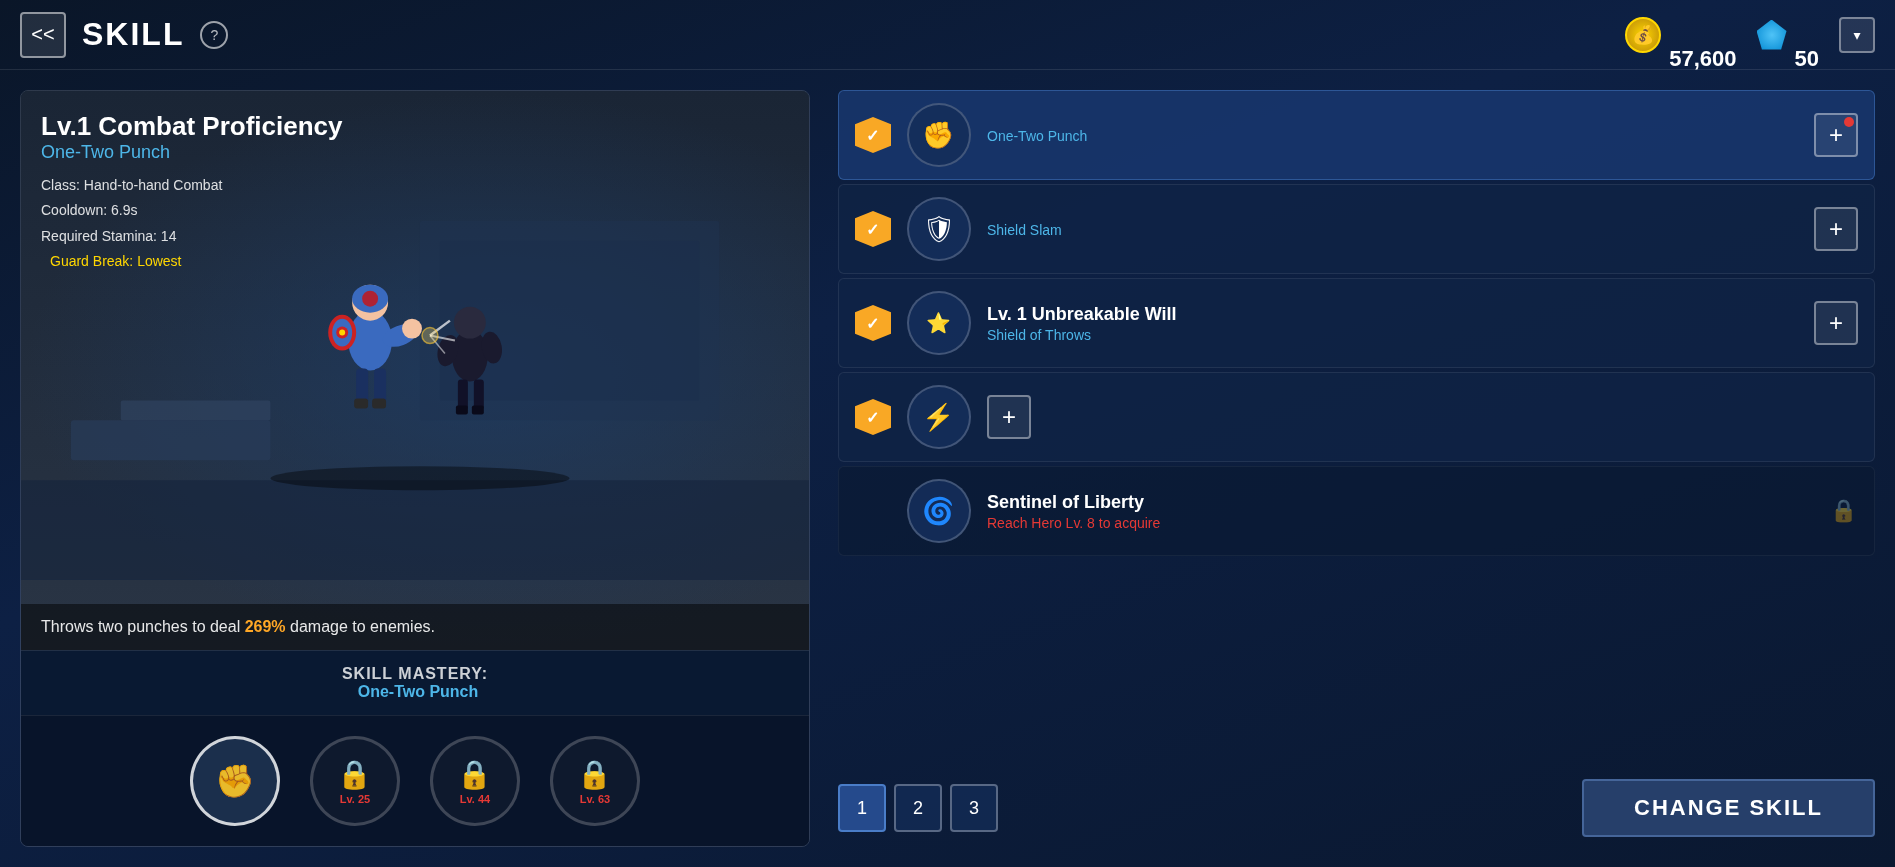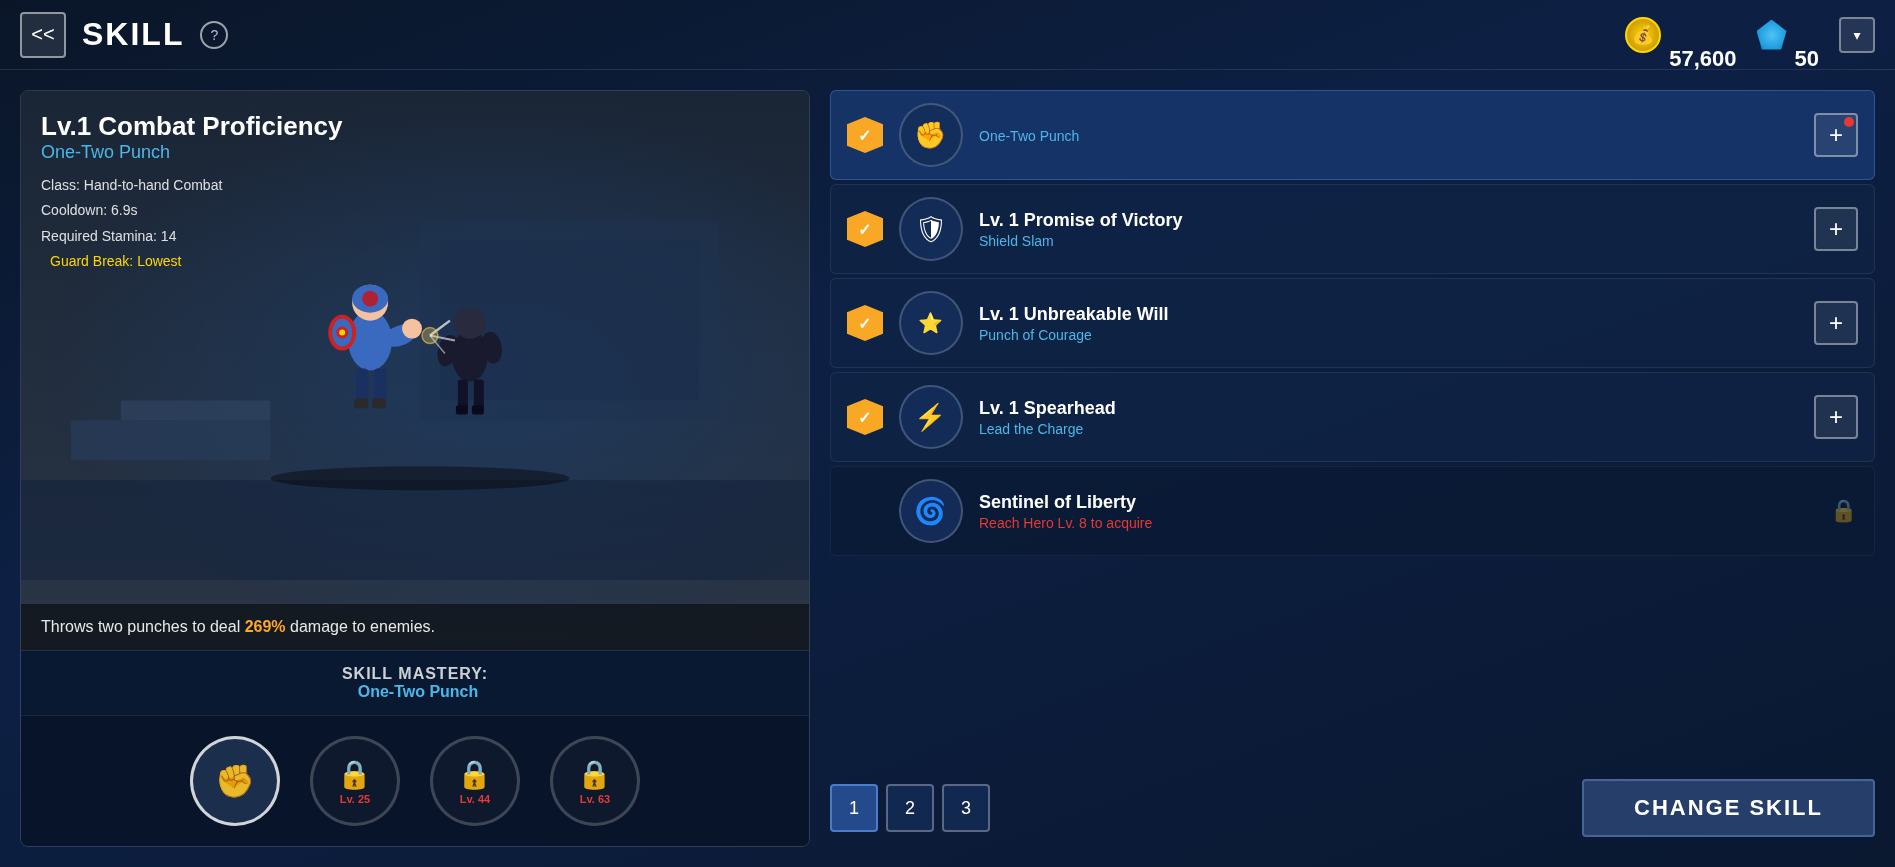--- a/index.html
+++ b/index.html
@@ -101,21 +101,21 @@
       justify-content: center;
       cursor: pointer;
       color: white;
       font-size: 14px;
     }
 
     
     .main-content {
       display: flex;
       height: calc(867px - 70px);
-      gap: 0;
+      gap: 8px;
       padding: 20px;
     }
 
     
     .left-panel {
       width: 790px;
       display: flex;
       flex-direction: column;
       gap: 0;
       border-radius: 8px;
@@ -559,47 +559,42 @@
           <div class="notif-dot"></div>
         </div>
       </div>
 
       <div class="skill-row">
         <div class="check-badge">
           <span class="check-mark">✓</span>
         </div>
         <div class="skill-icon-circle">🛡</div>
         <div class="skill-row-info">
-          <div class="skill-row-title">Lv. 1 Promise of Victory</div>
           <div class="skill-row-sub">Shield Slam</div>
         </div>
         <div class="add-btn">+</div>
       </div>
 
       <div class="skill-row">
         <div class="check-badge">
           <span class="check-mark">✓</span>
         </div>
         <div class="skill-icon-circle" style="font-size:20px;">⭐</div>
         <div class="skill-row-info">
           <div class="skill-row-title">Lv. 1 Unbreakable Will</div>
-          <div class="skill-row-sub">Punch of Courage</div>
+          <div class="skill-row-sub">Shield of Throws</div>
         </div>
         <div class="add-btn">+</div>
       </div>
 
       <div class="skill-row">
         <div class="check-badge">
           <span class="check-mark">✓</span>
         </div>
         <div class="skill-icon-circle">⚡</div>
-        <div class="skill-row-info">
-          <div class="skill-row-title">Lv. 1 Spearhead</div>
-          <div class="skill-row-sub">Lead the Charge</div>
-        </div>
         <div class="add-btn">+</div>
       </div>
 
       <div class="skill-row locked-row">
         <div class="skill-icon-circle" style="margin-left:52px;">🌀</div>
         <div class="skill-row-info">
           <div class="skill-row-title">Sentinel of Liberty</div>
           <div class="skill-row-sub locked-sub">Reach Hero Lv. 8 to acquire</div>
         </div>
         <div class="lock-icon-right">🔒</div>

